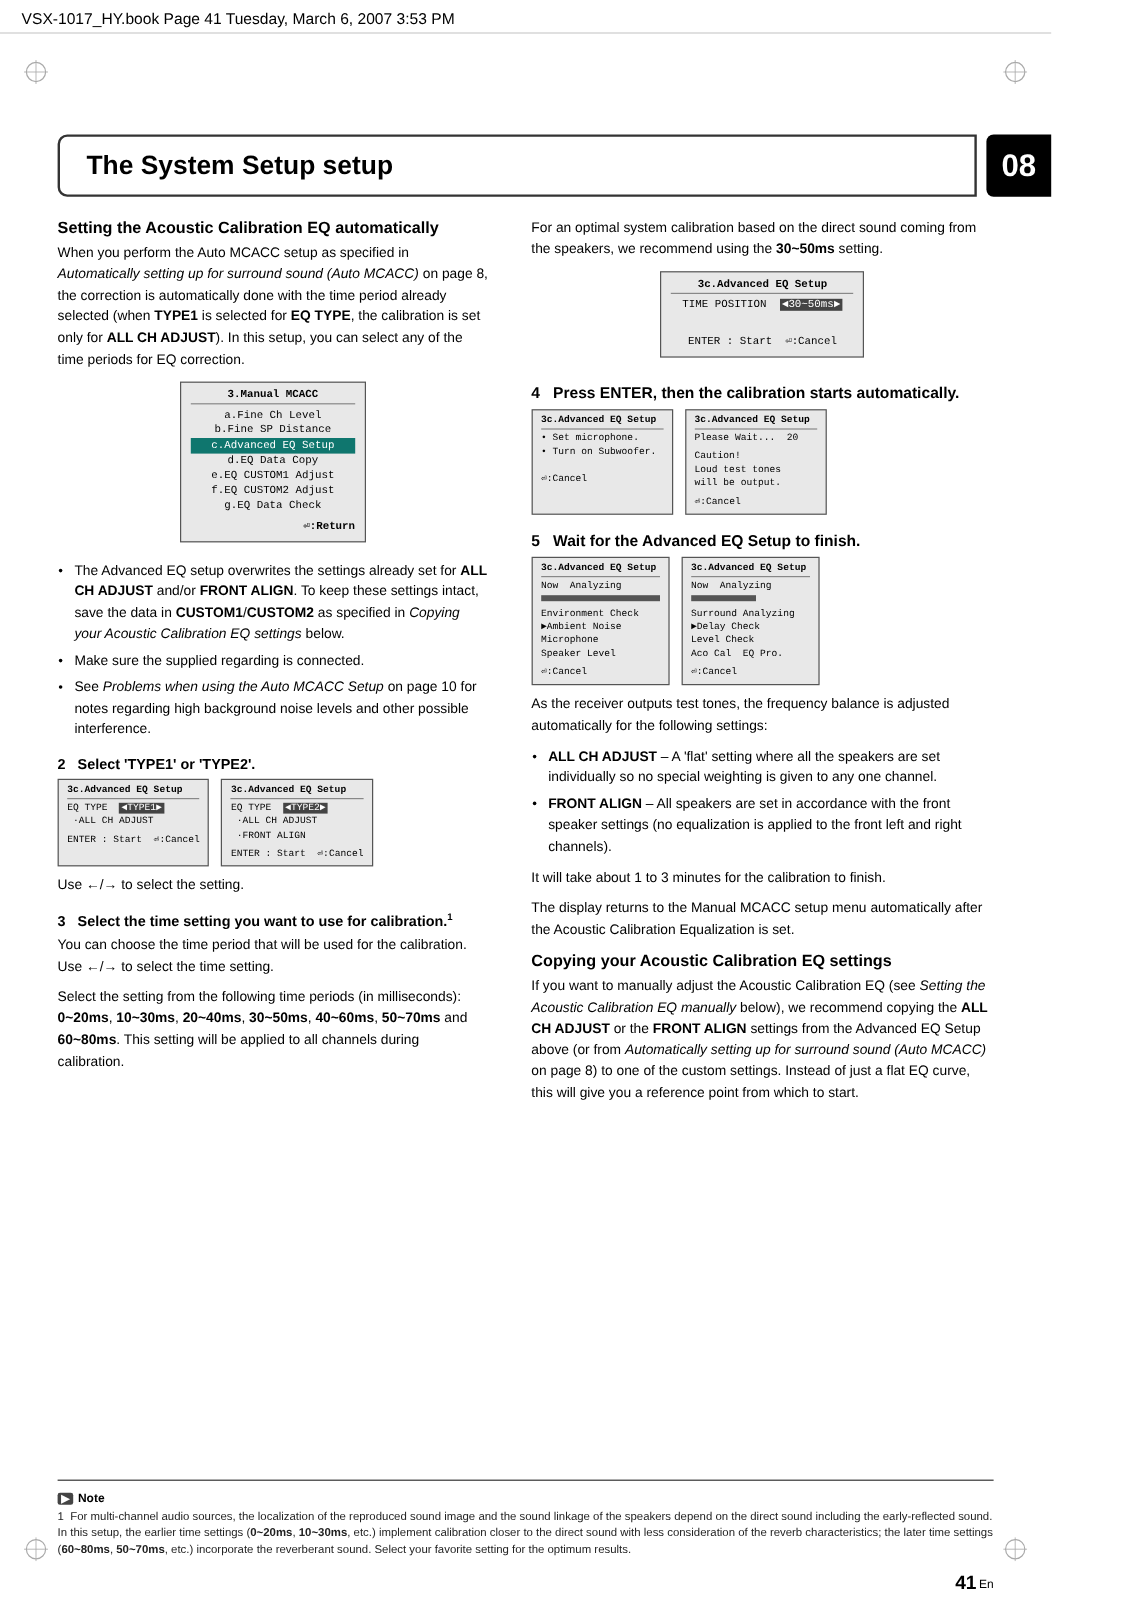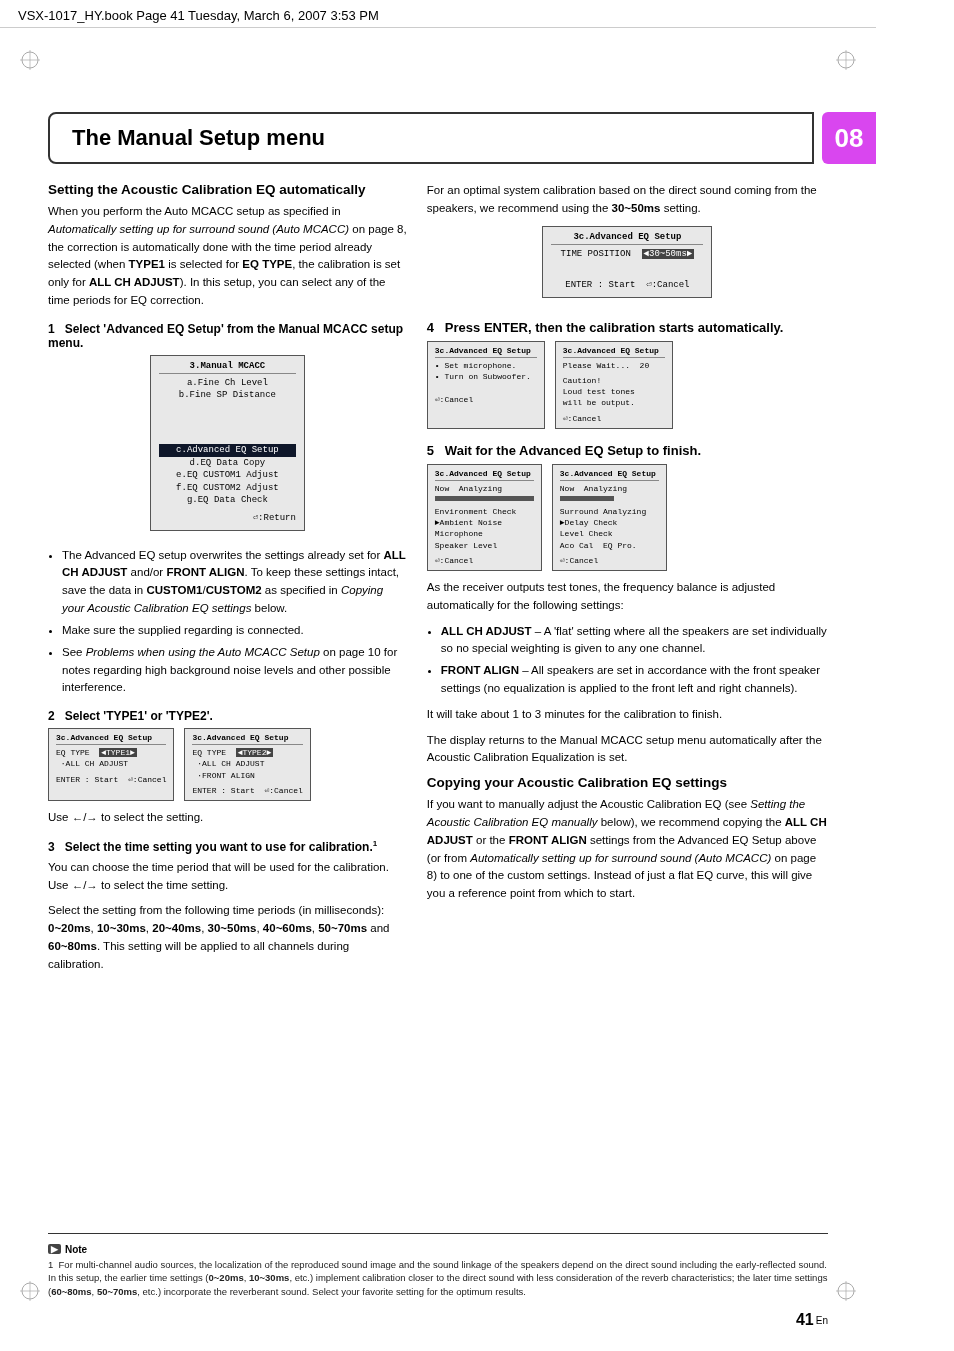--- a/index.html
+++ b/index.html
@@ -43,21 +43,21 @@
     .corner-mark.bottom-right { bottom: 50px; right: 20px; }
     .corner-mark svg { width: 20px; height: 20px; }
 
     
     .page-badge {
       position: absolute;
       top: 112px;
       right: 0;
       width: 54px;
       height: 52px;
-      background: #d946ef;
+      background: #000000;
       color: #fff;
       display: flex;
       align-items: center;
       justify-content: center;
       font-size: 26px;
       font-weight: bold;
       border-radius: 6px 0 0 6px;
     }
 
     
@@ -81,21 +81,21 @@
     }
 
     
     .content-area {
       position: absolute;
       top: 182px;
       left: 48px;
       right: 48px;
       bottom: 110px;
       display: flex;
-      gap: 20px;
+      gap: 36px;
       justify-content: center;
     }
 
     .left-col {
       width: 46%;
       flex-shrink: 0;
     }
     .right-col {
       flex: 1;
     }
@@ -162,24 +162,23 @@
       border-bottom: 1px solid #888;
       margin-bottom: 3px;
       padding-bottom: 2px;
     }
     .screen-box .screen-line {
       font-size: 9px;
       line-height: 1.4;
       white-space: nowrap;
     }
     .screen-box .screen-line.selected {
-      background: #0f172a;
+      background: #0f766e;
       color: #fff;
       padding: 0 2px;
-      margin-top: 42px;
     }
     .screen-box .screen-line.enter-line {
       margin-top: 5px;
       font-size: 9px;
     }
 
     .screens-row {
       display: flex;
       gap: 10px;
       margin-bottom: 8px;
@@ -299,48 +298,45 @@
         <line x1="10" y1="0" x2="10" y2="20" stroke="#aaa" stroke-width="0.7"></line>
         <line x1="0" y1="10" x2="20" y2="10" stroke="#aaa" stroke-width="0.7"></line>
       </svg>
   </div>
 
   <div class="page-badge">
     <span>08</span>
   </div>
 
   <div class="title-bar">
-    <h1>The Manual Setup menu</h1>
+    <h1>The System Setup setup</h1>
   </div>
 
   <div class="content-area">
 
     <div class="left-col">
 
       <div class="section-title">Setting the Acoustic Calibration EQ automatically</div>
 
       <div class="body-text">
         When you perform the Auto MCACC setup as specified in <em>Automatically setting up for surround sound (Auto MCACC)</em> on page 8, the correction is automatically done with the time period already selected (when <strong>TYPE1</strong> is selected for <strong>EQ TYPE</strong>, the calibration is set only for <strong>ALL CH ADJUST</strong>). In this setup, you can select any of the time periods for EQ correction.
       </div>
 
-      <div class="step-heading">
-        <strong>1&nbsp;&nbsp;&nbsp;Select 'Advanced EQ Setup' from the Manual MCACC setup menu.</strong>
-      </div>
 
       <div style="text-align:center; margin-bottom:8px;">
         <div class="screen-box" style="min-width:155px;">
           <div class="screen-title">3.Manual  MCACC</div>
           <div class="screen-line">a.Fine Ch Level</div>
           <div class="screen-line">b.Fine SP Distance</div>
           <div class="screen-line selected">c.Advanced EQ Setup</div>
           <div class="screen-line">d.EQ Data Copy</div>
           <div class="screen-line">e.EQ CUSTOM1 Adjust</div>
           <div class="screen-line">f.EQ CUSTOM2 Adjust</div>
           <div class="screen-line">g.EQ Data Check</div>
-          <div class="screen-line enter-line" style="text-align:right;">⏎:Return</div>
+          <div class="screen-line enter-line" style="text-align:right;font-weight:bold;">⏎:Return</div>
         </div>
       </div>
 
       <ul class="bullet-list">
         <li>The Advanced EQ setup overwrites the settings already set for <strong>ALL CH ADJUST</strong> and/or <strong>FRONT ALIGN</strong>. To keep these settings intact, save the data in <strong>CUSTOM1</strong>/<strong>CUSTOM2</strong> as specified in <em>Copying your Acoustic Calibration EQ settings</em> below.</li>
         <li>Make sure the supplied regarding is connected.</li>
         <li>See <em>Problems when using the Auto MCACC Setup</em> on page 10 for notes regarding high background noise levels and other possible interference.</li>
       </ul>
 
       <div class="step-heading">

